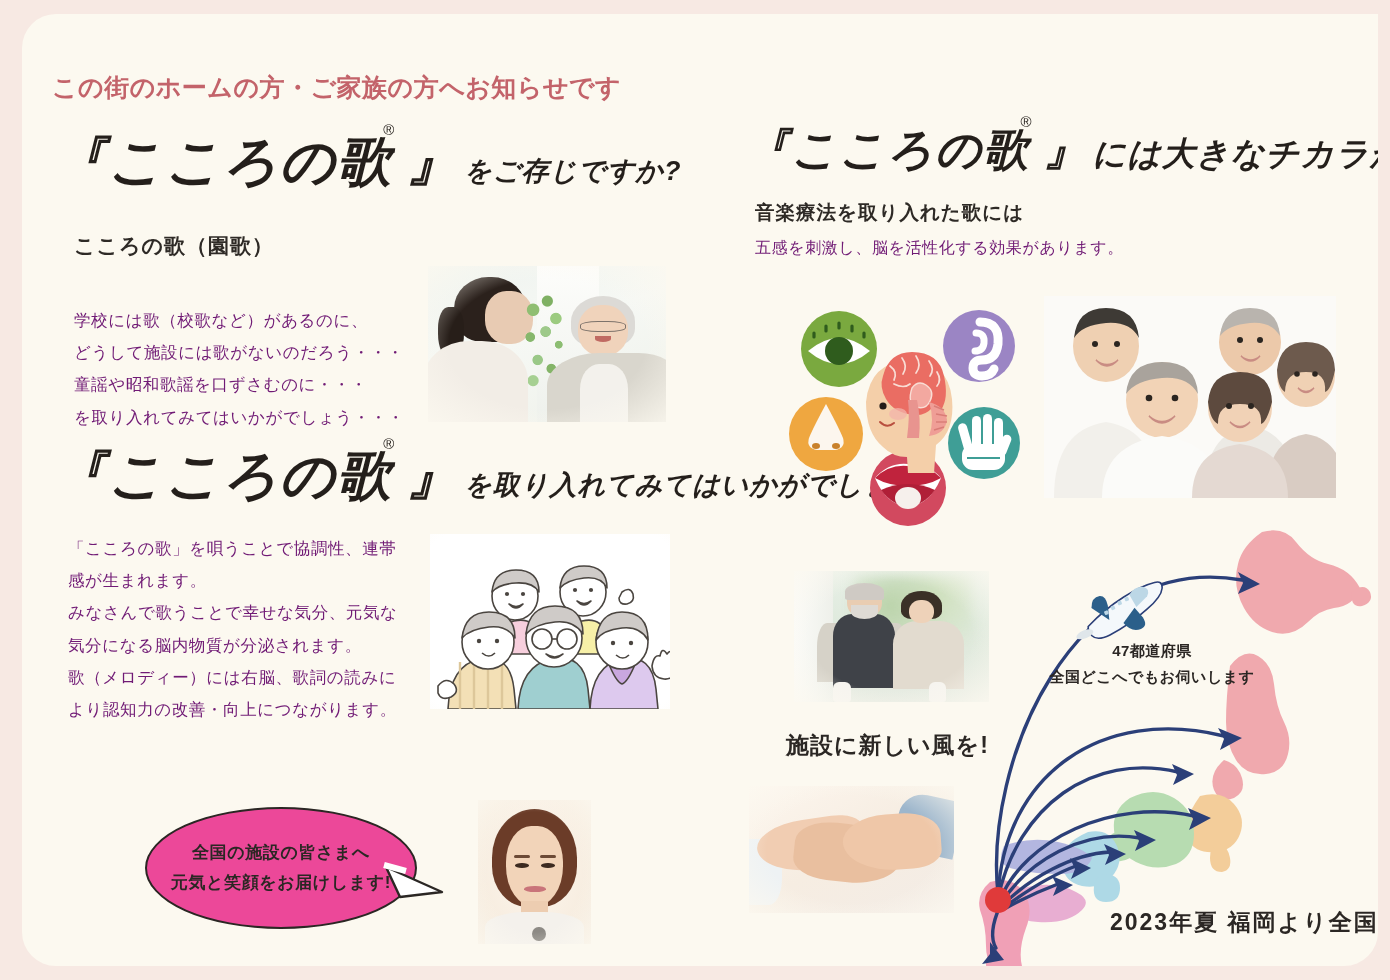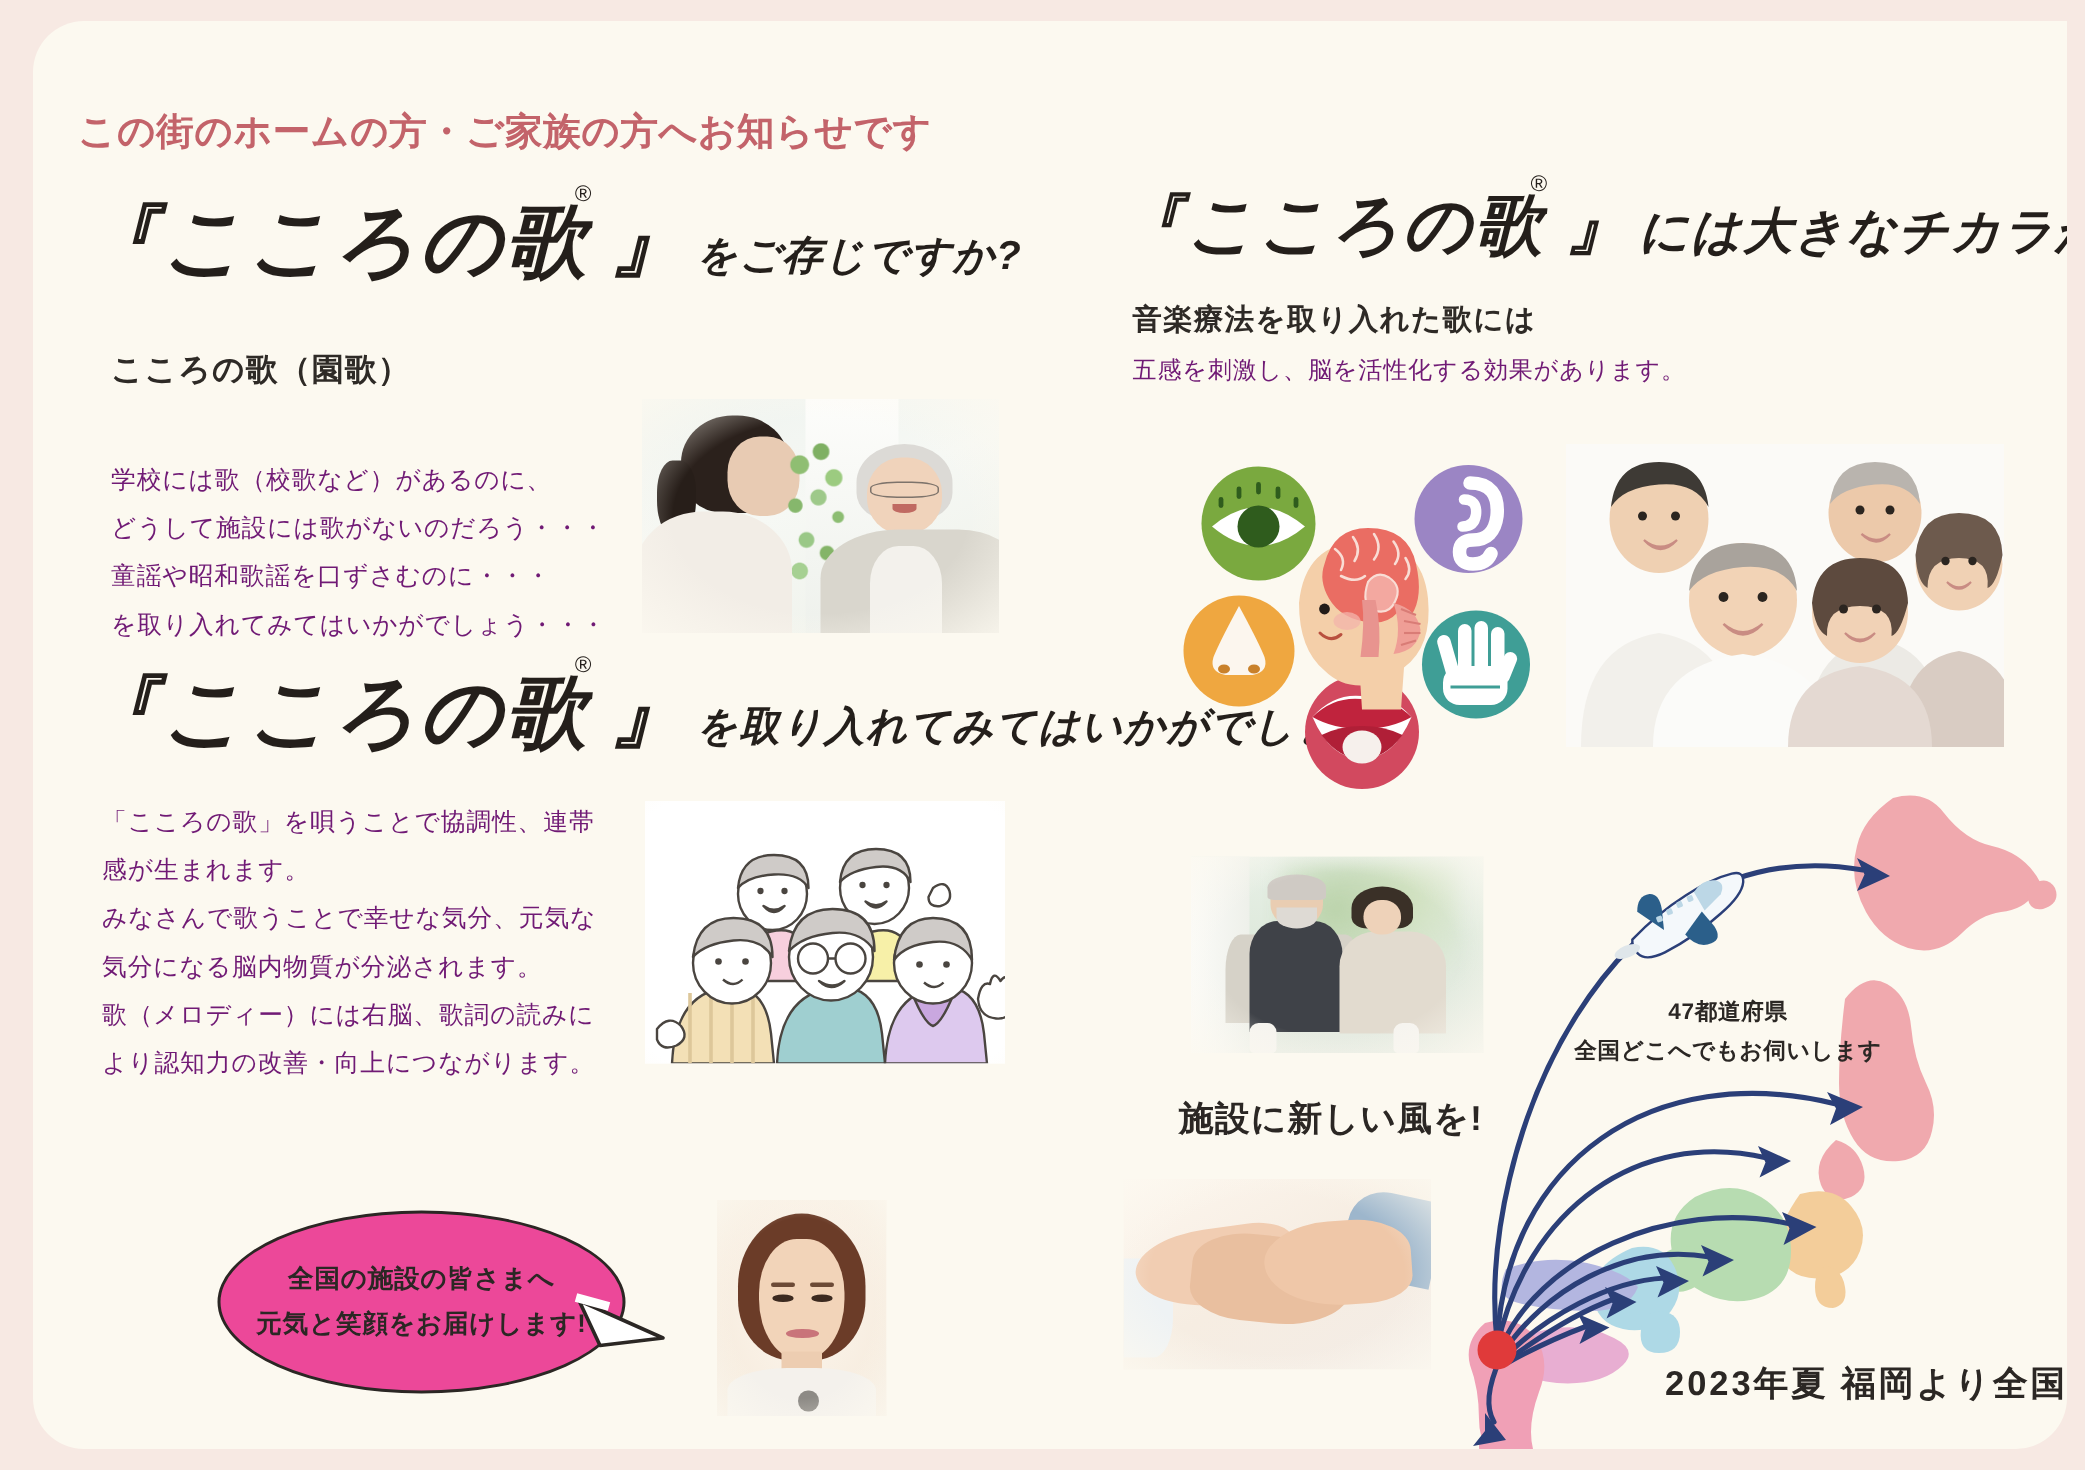--- a/index.html
+++ b/index.html
@@ -541,21 +541,21 @@
         <g fill="#bcd7e6">
           <rect x="24" y="20" width="4" height="4" rx="1"></rect>
           <rect x="32" y="18" width="4" height="4" rx="1"></rect>
           <rect x="40" y="16" width="4" height="4" rx="1"></rect>
           <rect x="48" y="15" width="4" height="4" rx="1"></rect>
         </g>
         <ellipse cx="-2" cy="34" rx="9" ry="4" fill="#dfe6ea"></ellipse>
       </g>
     </svg>
 
-    <div class="maplabel" style="left:1020px; top:648px; width:220px;">
+    <div class="maplabel" style="left:1020px; top:624px; width:220px;">
       <div>47都道府県</div>
       <div>全国どこへでもお伺いします</div>
     </div>
 
     <div class="tagline" style="left:1088px; top:893px;">2023年夏 福岡より全国へ</div>
 
   </div>
 </div>
 
 </body></html>

